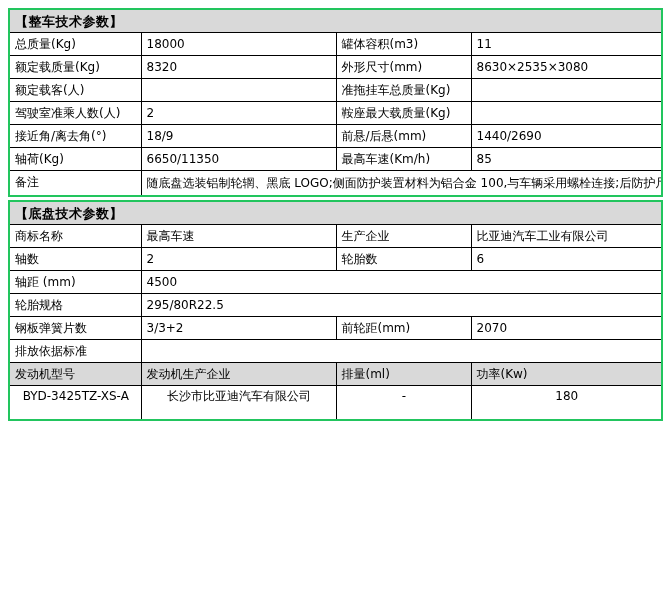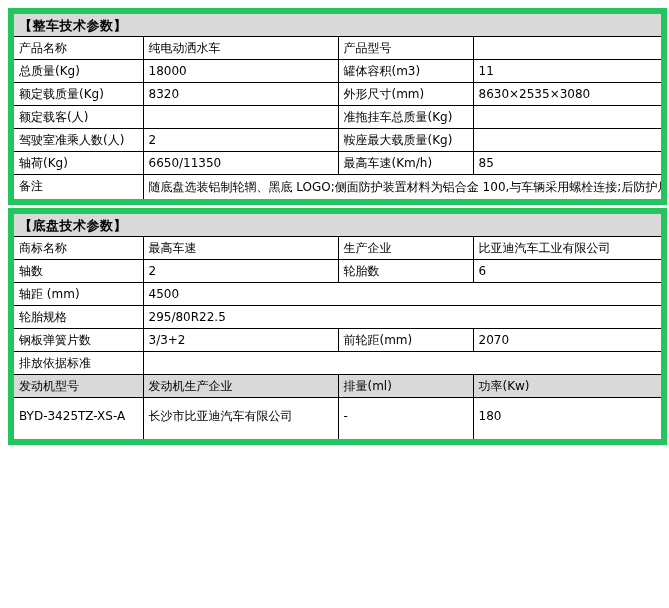--- a/index.html
+++ b/index.html
@@ -1,46 +1,40 @@
 <!DOCTYPE html>
 <html><head>
 <meta charset="utf-8">
 <style>
   html,body{margin:0;padding:0;background:#ffffff;}
   body{width:669px;height:608px;font-family:"DejaVu Sans",sans-serif;color:#000;}
   .page{padding:8px 8px 0 8px;}
-  table.spec{border-collapse:collapse;table-layout:fixed;width:653px;border:6px solid #22c55e;background:#fff;}
+  table.spec{border-collapse:collapse;table-layout:fixed;width:653px;border:2px solid #22c55e;background:#fff;}
   table.spec td{border:1px solid #000;font-size:12px;line-height:15px;padding:2px 4px 2px 5px;height:18px;overflow:hidden;white-space:nowrap;vertical-align:middle;}
   tr.section-header td{background:#d9d9d9;font-weight:bold;font-size:13px;letter-spacing:0.5px;}
   td.remark{white-space:pre-line;line-height:20.4px;height:139px;padding:2px 6px 2px 6px;vertical-align:top;font-size:11.5px;}
   tr.engine-header td{background:#d9d9d9;margin-top:30px;}
-  tr.engine-values td{height:28px;vertical-align:top;padding-top:11px;}
+  tr.engine-values td{height:28px;vertical-align:top;padding-top:3px;text-align:center;}
   .gap{height:3px;}
 </style>
 </head>
 <body>
 
 <div class="page">
 
   <table class="spec">
     <colgroup>
         <col style="width:132px">
         <col style="width:195px">
         <col style="width:135px">
         <col style="width:191px">
       </colgroup>
     <tbody>
         <tr class="section-header">
       <td colspan="4">【整车技术参数】</td>
-    </tr>
-    <tr>
-      <td>产品名称</td>
-      <td>纯电动洒水车</td>
-      <td>产品型号</td>
-      <td></td>
     </tr>
     <tr>
       <td>总质量(Kg)</td>
       <td>18000</td>
       <td>罐体容积(m3)</td>
       <td>11</td>
     </tr>
     <tr>
       <td>额定载质量(Kg)</td>
       <td>8320</td>
@@ -51,20 +45,26 @@
       <td>额定载客(人)</td>
       <td></td>
       <td>准拖挂车总质量(Kg)</td>
       <td></td>
     </tr>
     <tr>
       <td>驾驶室准乘人数(人)</td>
       <td>2</td>
       <td>鞍座最大载质量(Kg)</td>
       <td></td>
+    </tr>
+    <tr>
+      <td>接近角/离去角(°)</td>
+      <td>18/9</td>
+      <td>前悬/后悬(mm)</td>
+      <td>1440/2690</td>
     </tr>
     <tr>
       <td>轴荷(Kg)</td>
       <td>6650/11350</td>
       <td>最高车速(Km/h)</td>
       <td>85</td>
     </tr>
     <tr>
       <td class="remark-label" style="vertical-align:top;padding-top:4px;">备注</td>
       <td colspan="3" class="remark">随底盘选装铝制轮辋、黑底 LOGO;侧面防护装置材料为铝合金 100,与车辆采用螺栓连接;后防护尺

